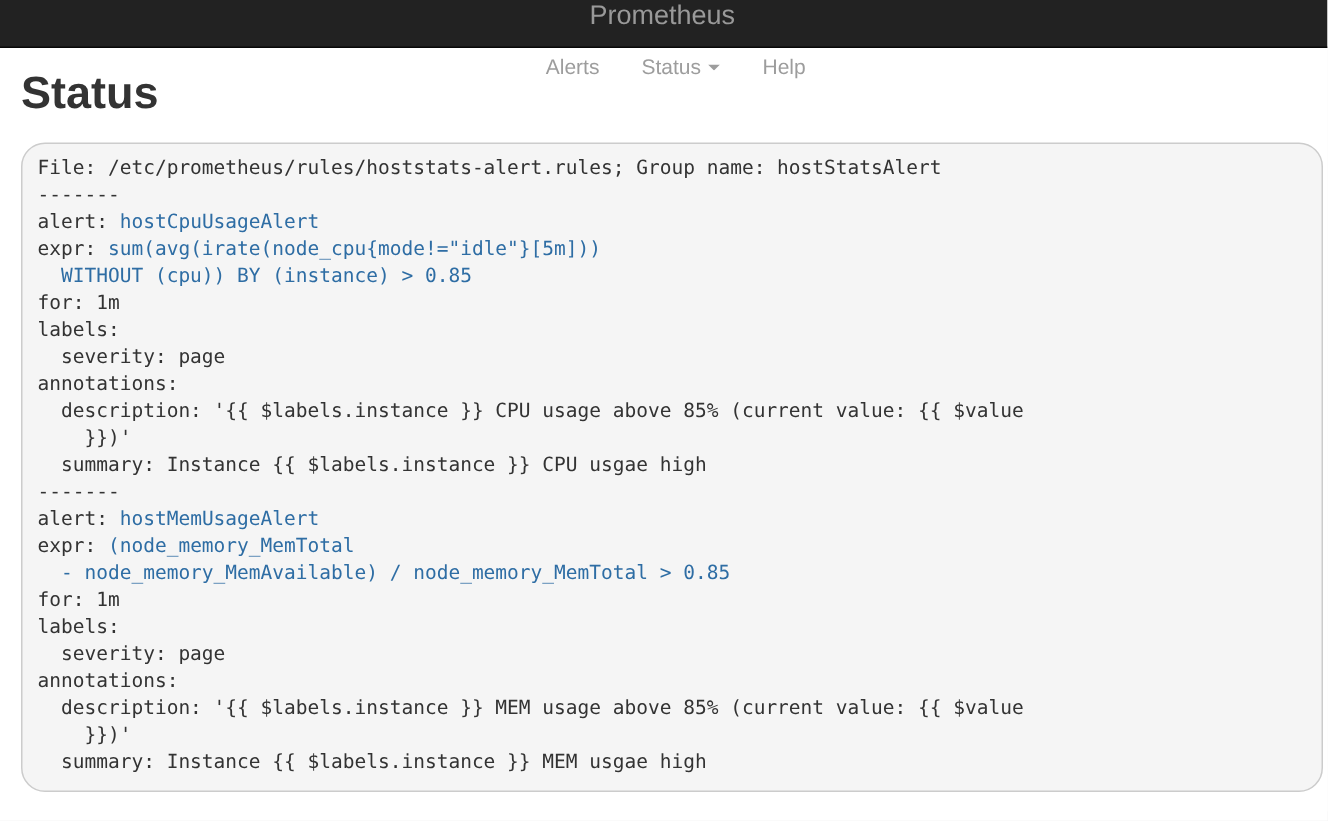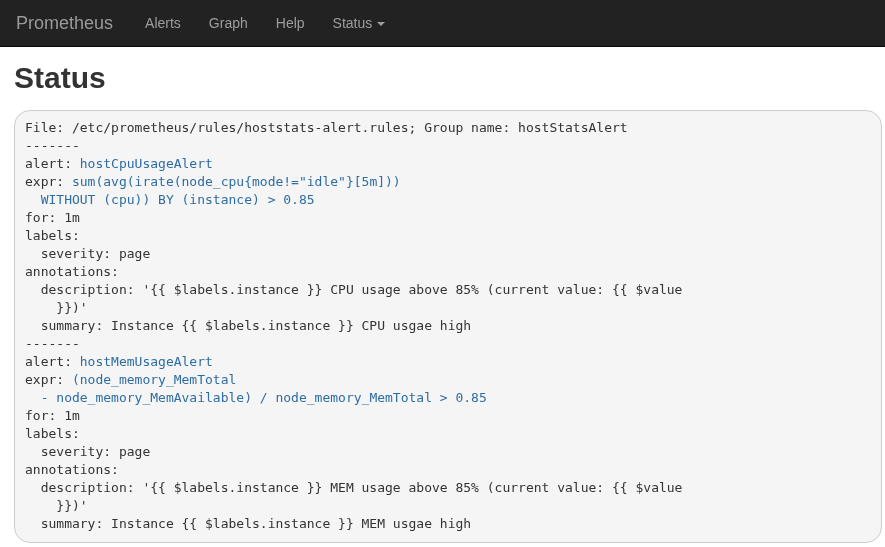--- a/index.html
+++ b/index.html
@@ -15,26 +15,27 @@
   }
   * { box-sizing: border-box; }
   html, body {
     margin: 0;
     padding: 0;
     background: var(--page-bg);
     font-family: "Liberation Sans", sans-serif;
     width: 885px;
   }
   .navbar {
-    height: 47px;
+    height: 32px;
     background: var(--navbar-bg);
     border-bottom: 1px solid var(--navbar-border);
     display: flex;
     align-items: center;
     padding-left: 16px;
+    flex-direction: column;
   }
   .navbar-brand {
     color: #999999;
     font-size: 18px;
     text-decoration: none;
     margin-right: 18px;
     cursor: pointer;
   }
   .navbar-nav {
     display: flex;
@@ -95,27 +96,24 @@
 </head>
 <body>
 
 <nav class="navbar">
   <a class="navbar-brand">Prometheus</a>
   <ul class="navbar-nav">
       <li>
         <a>Alerts</a>
       </li>
       <li>
-        <a>Graph</a>
+        <a>Status<span class="caret"></span></a>
       </li>
       <li>
         <a>Help</a>
-      </li>
-      <li>
-        <a>Status<span class="caret"></span></a>
       </li>
     </ul>
 </nav>
 
 <div class="page-content">
   <h2 class="page-title">Status</h2>
   <pre class="rules-panel"><div class="rule-line"><span>File: /etc/prometheus/rules/hoststats-alert.rules; Group name: hostStatsAlert</span></div><div class="rule-line"><span>-------</span></div><div class="rule-line"><span>alert: </span><a class="rule-link">hostCpuUsageAlert</a></div><div class="rule-line"><span>expr: </span><a class="rule-link">sum(avg(irate(node_cpu{mode!="idle"}[5m]))</a></div><div class="rule-line"><span>  </span><a class="rule-link">WITHOUT (cpu)) BY (instance) &gt; 0.85</a></div><div class="rule-line"><span>for: 1m</span></div><div class="rule-line"><span>labels:</span></div><div class="rule-line"><span>  severity: page</span></div><div class="rule-line"><span>annotations:</span></div><div class="rule-line"><span>  description: '{{ $labels.instance }} CPU usage above 85% (current value: {{ $value</span></div><div class="rule-line"><span>    }})'</span></div><div class="rule-line"><span>  summary: Instance {{ $labels.instance }} CPU usgae high</span></div><div class="rule-line"><span>-------</span></div><div class="rule-line"><span>alert: </span><a class="rule-link">hostMemUsageAlert</a></div><div class="rule-line"><span>expr: </span><a class="rule-link">(node_memory_MemTotal</a></div><div class="rule-line"><span>  </span><a class="rule-link">- node_memory_MemAvailable) / node_memory_MemTotal &gt; 0.85</a></div><div class="rule-line"><span>for: 1m</span></div><div class="rule-line"><span>labels:</span></div><div class="rule-line"><span>  severity: page</span></div><div class="rule-line"><span>annotations:</span></div><div class="rule-line"><span>  description: '{{ $labels.instance }} MEM usage above 85% (current value: {{ $value</span></div><div class="rule-line"><span>    }})'</span></div><div class="rule-line"><span>  summary: Instance {{ $labels.instance }} MEM usgae high</span></div></pre>
 </div>
 
 </body></html>

